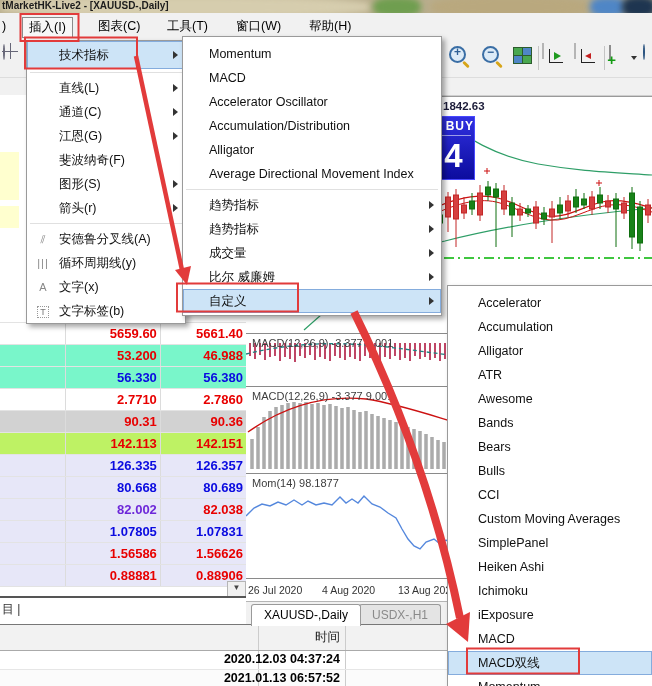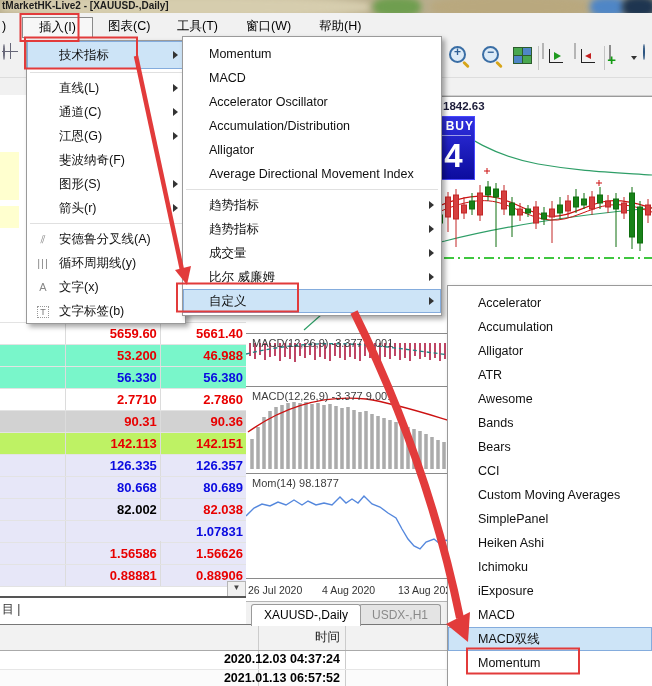--- a/index.html
+++ b/index.html
@@ -5,21 +5,21 @@
   html,body{margin:0;padding:0;}
   body{width:652px;height:686px;position:relative;overflow:hidden;background:#fff;
        font-family:"Liberation Sans","DejaVu Sans",sans-serif;font-size:12px;color:#111;}
   .abs{position:absolute;}
   
   #titlebar{left:0;top:0;width:652px;height:13px;background:#b9ae8e;overflow:hidden;}
   .blob{position:absolute;filter:blur(3px);border-radius:40%;}
   #title-text{left:2px;top:0;font-size:10px;font-weight:bold;color:#1c1c1c;white-space:nowrap;}
   
   #menubar{left:0;top:13px;width:652px;height:27px;background:#f1f1f1;border-bottom:1px solid #d8d8d8;}
-  .mbar-item{position:absolute;top:4px;height:19px;line-height:19px;padding:0 16px;font-size:12.5px;color:#000;}
+  .mbar-item{position:absolute;top:4px;height:19px;line-height:19px;padding:0 6px;font-size:12.5px;color:#000;}
   #mb-insert{left:22px;border:1px solid #8a8a8a;background:#f7f7f7;}
   
   #toolbar{left:0;top:40px;width:652px;height:55px;background:#f1f1f1;border-bottom:1px solid #cfcfcf;}
   #toolbar .innerline{position:absolute;left:0;top:37px;width:652px;height:1px;background:#dddddd;}
   .ticon{position:absolute;top:6px;}
   .vsep{position:absolute;top:6px;width:1px;height:24px;background:#c4c4c4;}
   .mag{width:13px;height:13px;border:2px solid #3a6ea5;border-radius:50%;background:#ddebf7;position:relative;display:block;}
   .mag .sign{position:absolute;left:0;top:-3px;width:13px;text-align:center;font-size:12px;font-weight:bold;color:#2e5f95;}
   .mag .handle{position:absolute;right:-6px;bottom:-5px;width:8px;height:3px;background:#d7a519;transform:rotate(45deg);border-radius:2px;}
   .tile{width:18px;height:16px;position:relative;}
@@ -31,21 +31,21 @@
   .page{width:14px;height:17px;background:#fff;border:1px solid #8d8d8d;position:relative;}
   .page .plus{position:absolute;right:-6px;bottom:-6px;font-size:15px;font-weight:900;color:#149c14;line-height:12px;}
   .caret{width:0;height:0;border-top:4px solid #333;border-left:3.5px solid transparent;border-right:3.5px solid transparent;position:absolute;top:16px;}
   .globe{width:17px;height:17px;border-radius:50%;background:radial-gradient(circle at 35% 35%,#9cc4ea,#3a6ea5);border:1px solid #2b5480;}
   .crosshair{width:13px;height:13px;border:1px solid #667;border-radius:50%;position:relative;}
   .crosshair:before{content:"";position:absolute;left:6px;top:-2px;width:1px;height:16px;background:#667;}
   .crosshair:after{content:"";position:absolute;top:6px;left:-2px;width:16px;height:1px;background:#667;}
   
   #market-watch{left:0;top:95px;width:246px;height:503px;background:#fff;border-right:1px solid #8a8a8a;overflow:hidden;}
   .ysliver{position:absolute;left:0;width:19px;background:#ffffcf;}
-  .mwrow{position:relative;height:21px;display:flex;align-items:center;border-bottom:1px solid #e3e3e3;padding-left:39px;}
+  .mwrow{position:relative;height:21px;display:flex;align-items:flex-end;border-bottom:1px solid #e3e3e3;padding-left:39px;}
   .mwc{display:block;height:100%;line-height:21px;}
   .mwc.sym{width:28px;border-right:1px solid #dcdcdc;}
   .mwc.bid{width:100px;border-right:1px solid #dcdcdc;text-align:right;padding-right:3px;font-weight:bold;font-size:13px;}
   .mwc.ask{width:90px;text-align:right;padding-right:3px;font-weight:bold;font-size:13px;}
   #mw-rows{position:absolute;left:0;top:206px;width:246px;}
   #mw-bottomline{position:absolute;left:0;top:501px;width:246px;height:2px;background:#555;}
   #mw-scroll-down{position:absolute;left:227px;top:486px;width:17px;height:14px;background:#f0f0f0;border:1px solid #b5b5b5;text-align:center;line-height:12px;font-size:8px;color:#444;}
   
   #chart{left:246px;top:96px;width:406px;height:590px;background:#fff;border-top:1px solid #9a9a9a;}
   .pane-sep{position:absolute;left:0;width:406px;height:1px;background:#8a8a8a;}
@@ -193,21 +193,21 @@
         </div>
 
         <div class="mwrow" style="background: rgb(231, 231, 248);">
           <span class="mwc sym"></span>
           <span class="mwc bid" style="color: rgb(10, 10, 224);">80.668</span>
           <span class="mwc ask" style="color: rgb(10, 10, 224);">80.689</span>
         </div>
 
         <div class="mwrow" style="background: rgb(231, 231, 248);">
           <span class="mwc sym"></span>
-          <span class="mwc bid" style="color: #000000;">82.002</span>
+          <span class="mwc bid" style="color: #6d28d9;">82.002</span>
           <span class="mwc ask" style="color: rgb(232, 0, 0);">82.038</span>
         </div>
 
         <div class="mwrow" style="background: rgb(231, 231, 248);">
           <span class="mwc sym"></span>
           <span class="mwc bid" style="color: rgb(10, 10, 224); margin-top: 40px;">1.07805</span>
           <span class="mwc ask" style="color: rgb(10, 10, 224);">1.07831</span>
         </div>
 
         <div class="mwrow" style="background: rgb(231, 231, 248);">
@@ -469,20 +469,23 @@
   <div class="mi">
       <span>Awesome</span>
     </div>
   <div class="mi">
       <span>Bands</span>
     </div>
   <div class="mi">
       <span>Bears</span>
     </div>
   <div class="mi">
+      <span>Bulls</span>
+    </div>
+  <div class="mi">
       <span>CCI</span>
     </div>
   <div class="mi">
       <span>Custom Moving Averages</span>
     </div>
   <div class="mi">
       <span>SimplePanel</span>
     </div>
   <div class="mi">
       <span>Heiken Ashi</span>

